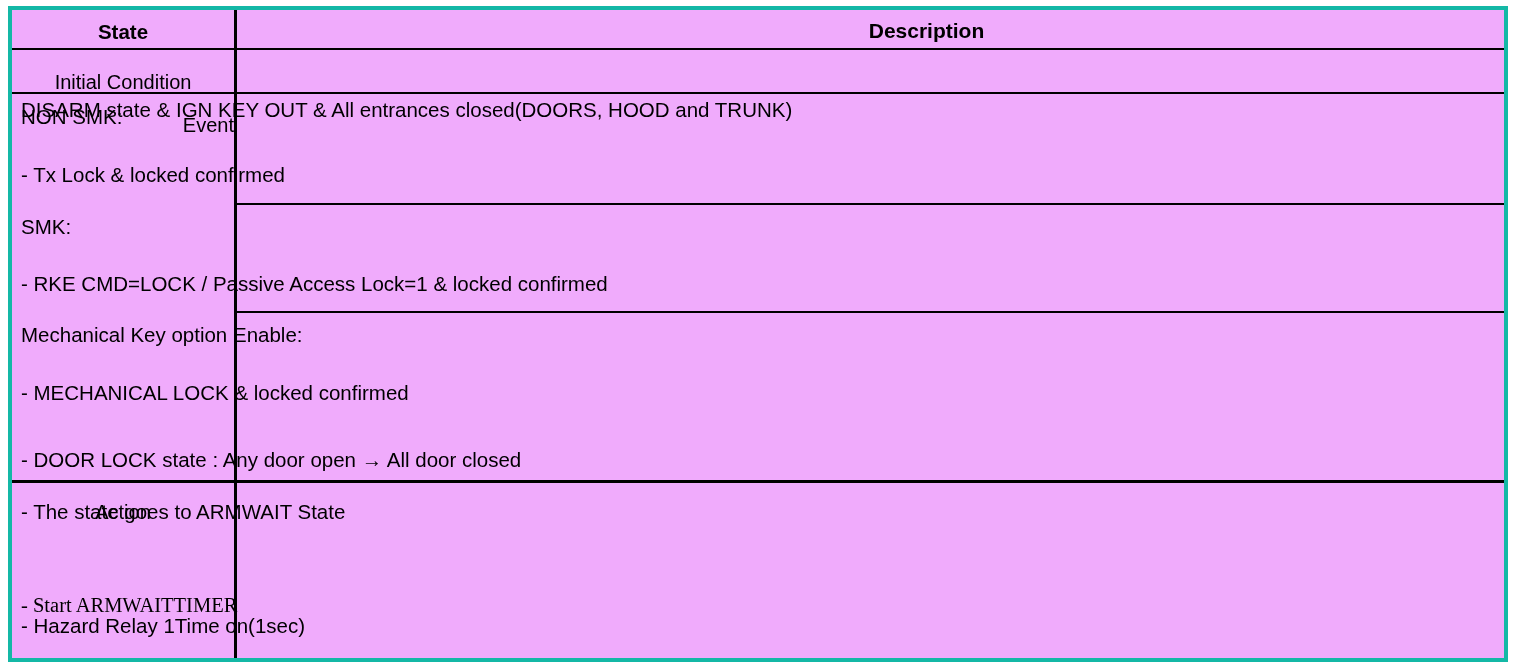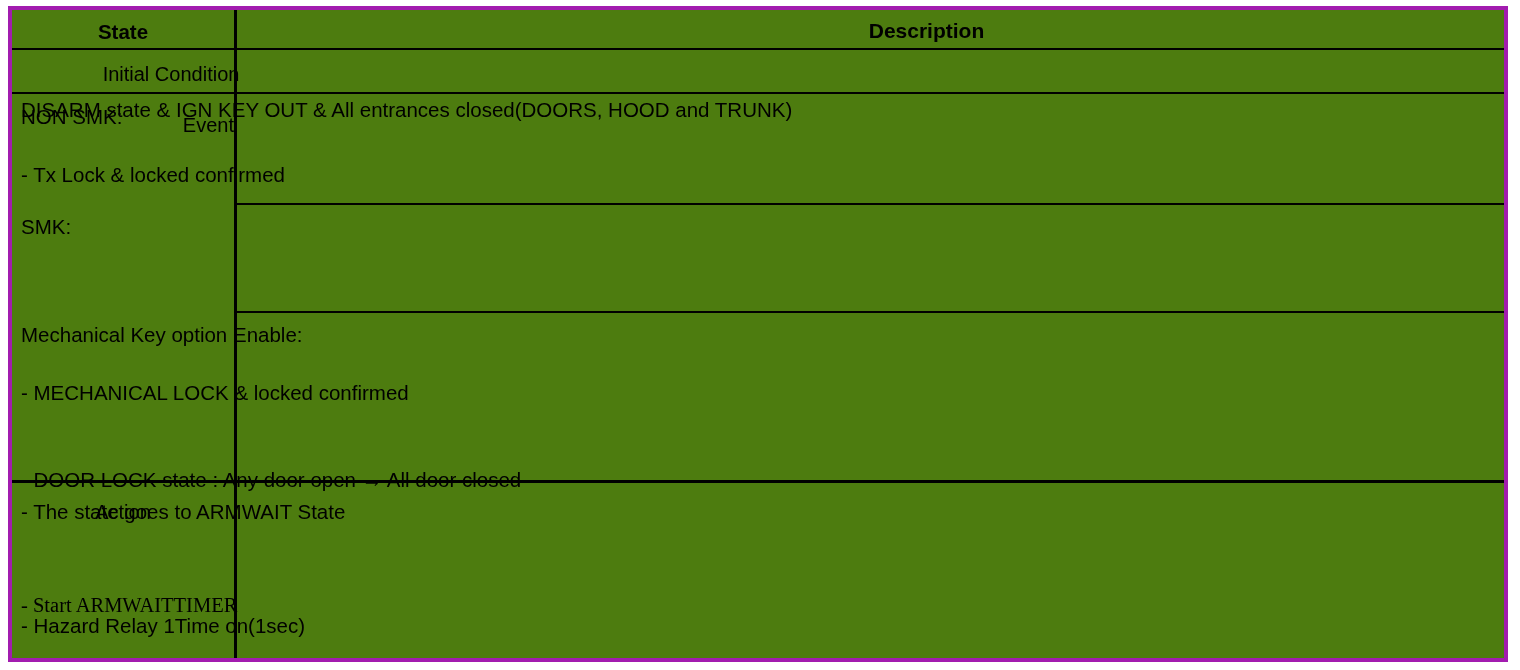--- a/index.html
+++ b/index.html
@@ -23,22 +23,22 @@
   }
 
   
   .table-frame {
     position: absolute;
     left: 8px;
     top: 6px;
     width: 1500px;
     height: 656px;
     box-sizing: border-box;
-    border: 4px solid #a21caf;
-    background: #4d7c0f;
+    border: 4px solid #14b8a6;
+    background: #f0abfc;
   }
 
   
   .col-divider {
     position: absolute;
     left: 222px;     
     top: 0;
     width: 3px;
     height: 648px;
     background: #000000;
@@ -94,34 +94,35 @@
     <div class="hrule thin" style="top: 82px;"></div>
     <div class="hrule medium" style="top: 470px;"></div>
 
     <div class="hrule thin" style="top: 193px; left: 222px; width: 1270px;"></div>
     <div class="hrule thin" style="top: 301px; left: 222px; width: 1270px;"></div>
 
     <div class="state-label bold" style="top: 10px;">State</div>
 
     <div class="desc-header-label" style="top: 9px;">Description</div>
 
-    <div class="state-label" style="top: 53px; margin-left: 48px;">Initial Condition</div>
+    <div class="state-label" style="top: 61px;">Initial Condition</div>
 
     <div class="desc-line" style="top: 52px; margin-top: 36px;">DISARM state &amp; IGN KEY OUT &amp; All entrances closed(DOORS, HOOD and TRUNK)</div>
 
     <div class="state-label" style="top: 104px; text-align: right;">Event</div>
 
     <div class="desc-line" style="top: 95px; text-align: center;">NON SMK:</div>
     <div class="desc-line" style="top: 153px;">-  Tx Lock &amp; locked confirmed</div>
 
     <div class="desc-line" style="top: 205px;">SMK:</div>
+    <div class="desc-line" style="top: 262px;">-  RKE CMD=LOCK / Passive Access Lock=1 &amp; locked confirmed</div>
 
     <div class="desc-line" style="top: 371px;">-  MECHANICAL LOCK &amp; locked confirmed</div>
     <div class="desc-line" style="top: 313px;">Mechanical Key option Enable:</div>
-    <div class="desc-line" style="top: 438px; margin-top: 20px;">-  DOOR LOCK state : Any door open → All door closed</div>
+    <div class="desc-line" style="top: 438px;">-  DOOR LOCK state : Any door open → All door closed</div>
 
     <div class="state-label" style="top: 491px;">Action</div>
 
     <div class="desc-line" style="top: 490px;">-  The state goes to ARMWAIT State</div>
     <div class="desc-line" style="top: 584px; font-family: Liberation Serif, serif;">-  Start ARMWAITTIMER</div>
     <div class="desc-line" style="top: 604px;">-  Hazard Relay 1Time on(1sec)</div>
 
   </div>
 </div>
 

